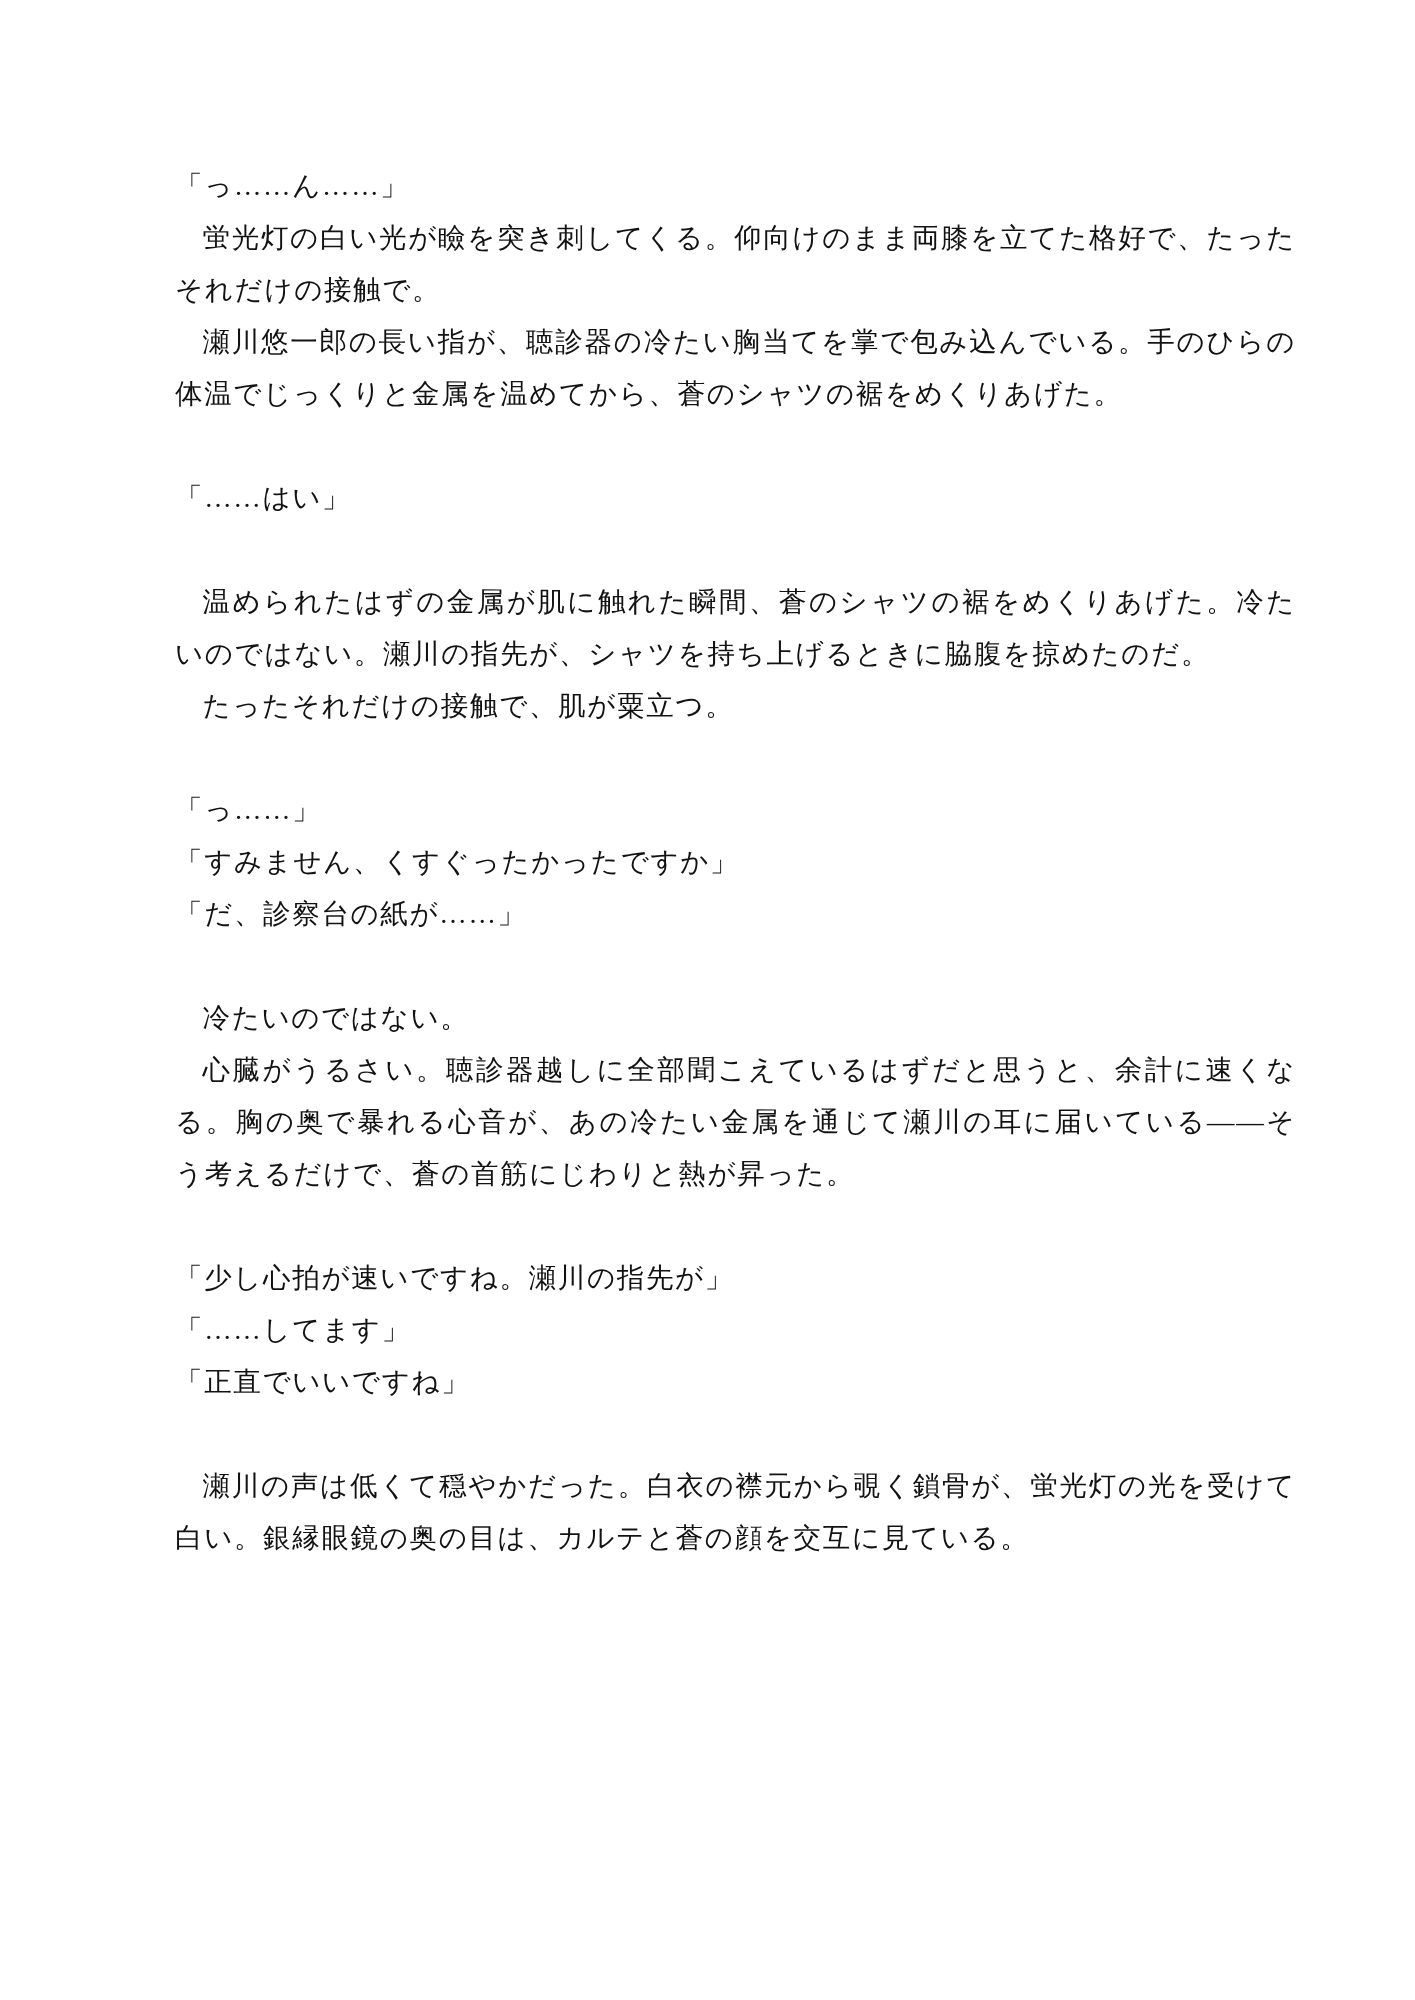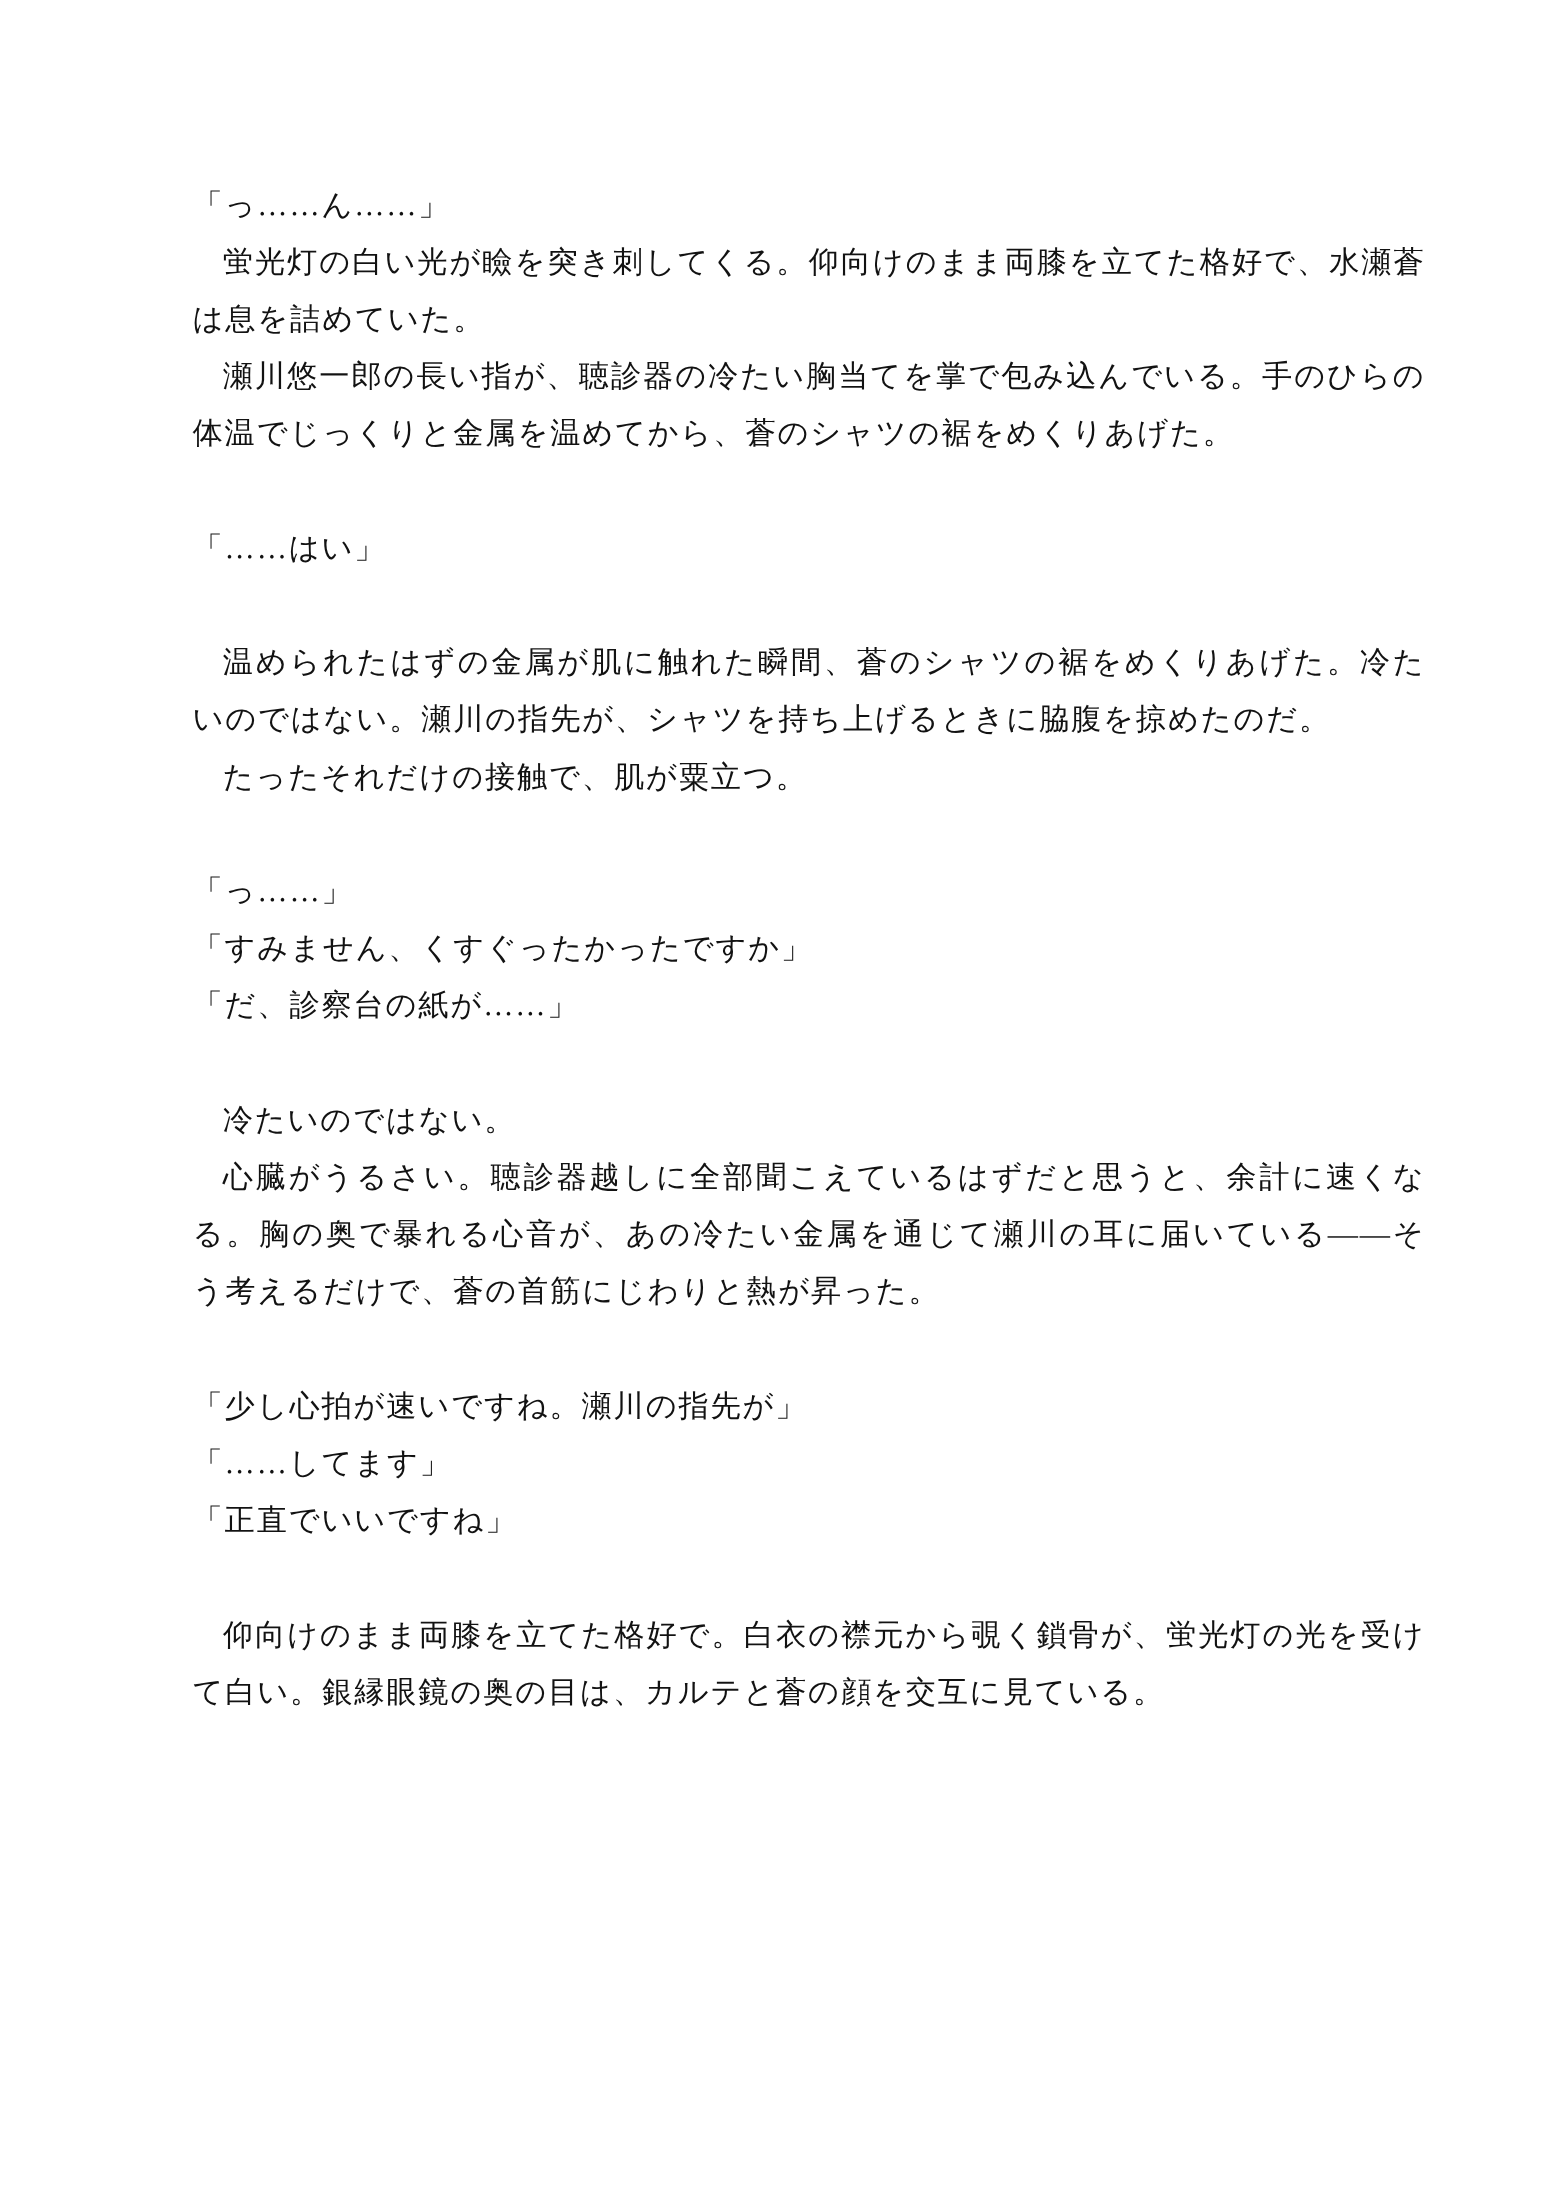--- a/index.html
+++ b/index.html
@@ -39,34 +39,34 @@
   .blank {
     height: 52px;
   }
 </style>
 </head>
 <body>
 
 <div class="page">
   <div class="body-text" id="text-body">
       <p class="para noindent">「っ……ん……」</p>
-      <p class="para">蛍光灯の白い光が瞼を突き刺してくる。仰向けのまま両膝を立てた格好で、水瀬蒼は息を詰めていた。</p>
+      <p class="para">蛍光灯の白い光が瞼を突き刺してくる。仰向けのまま両膝を立てた格好で、たったそれだけの接触で。</p>
       <p class="para">瀬川悠一郎の長い指が、聴診器の冷たい胸当てを掌で包み込んでいる。手のひらの体温でじっくりと金属を温めてから、蒼のシャツの裾をめくりあげた。</p>
       <div class="blank"></div>
       <p class="para noindent">「……はい」</p>
       <div class="blank"></div>
       <p class="para">温められたはずの金属が肌に触れた瞬間、蒼のシャツの裾をめくりあげた。冷たいのではない。瀬川の指先が、シャツを持ち上げるときに脇腹を掠めたのだ。</p>
       <p class="para">たったそれだけの接触で、肌が粟立つ。</p>
       <div class="blank"></div>
       <p class="para noindent">「っ……」</p>
       <p class="para noindent">「すみません、くすぐったかったですか」</p>
       <p class="para noindent">「だ、診察台の紙が……」</p>
       <div class="blank"></div>
       <p class="para">冷たいのではない。</p>
       <p class="para">心臓がうるさい。聴診器越しに全部聞こえているはずだと思うと、余計に速くなる。胸の奥で暴れる心音が、あの冷たい金属を通じて瀬川の耳に届いている——そう考えるだけで、蒼の首筋にじわりと熱が昇った。</p>
       <div class="blank"></div>
       <p class="para noindent">「少し心拍が速いですね。瀬川の指先が」</p>
       <p class="para noindent">「……してます」</p>
       <p class="para noindent">「正直でいいですね」</p>
       <div class="blank"></div>
-      <p class="para">仰向けのまま両膝を立てた格好で。白衣の襟元から覗く鎖骨が、蛍光灯の光を受けて白い。銀縁眼鏡の奥の目は、カルテと蒼の顔を交互に見ている。</p>
+      <p class="para">瀬川の声は低くて穏やかだった。白衣の襟元から覗く鎖骨が、蛍光灯の光を受けて白い。銀縁眼鏡の奥の目は、カルテと蒼の顔を交互に見ている。</p>
     </div>
 </div>
 
 </body></html>

